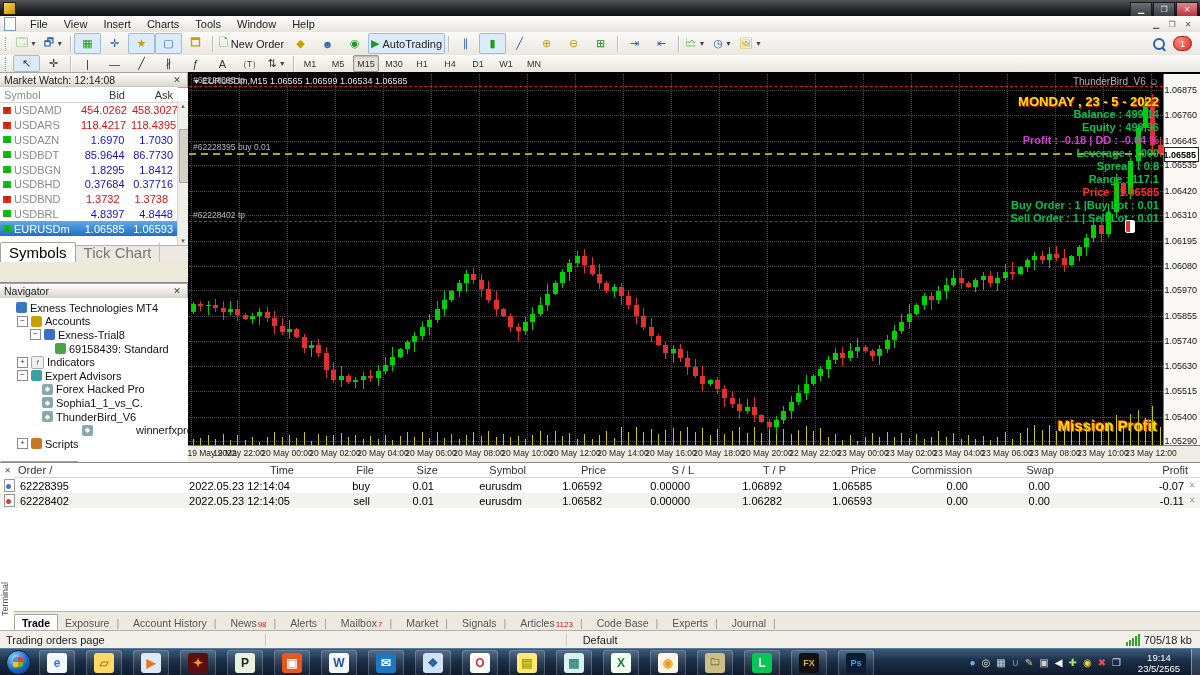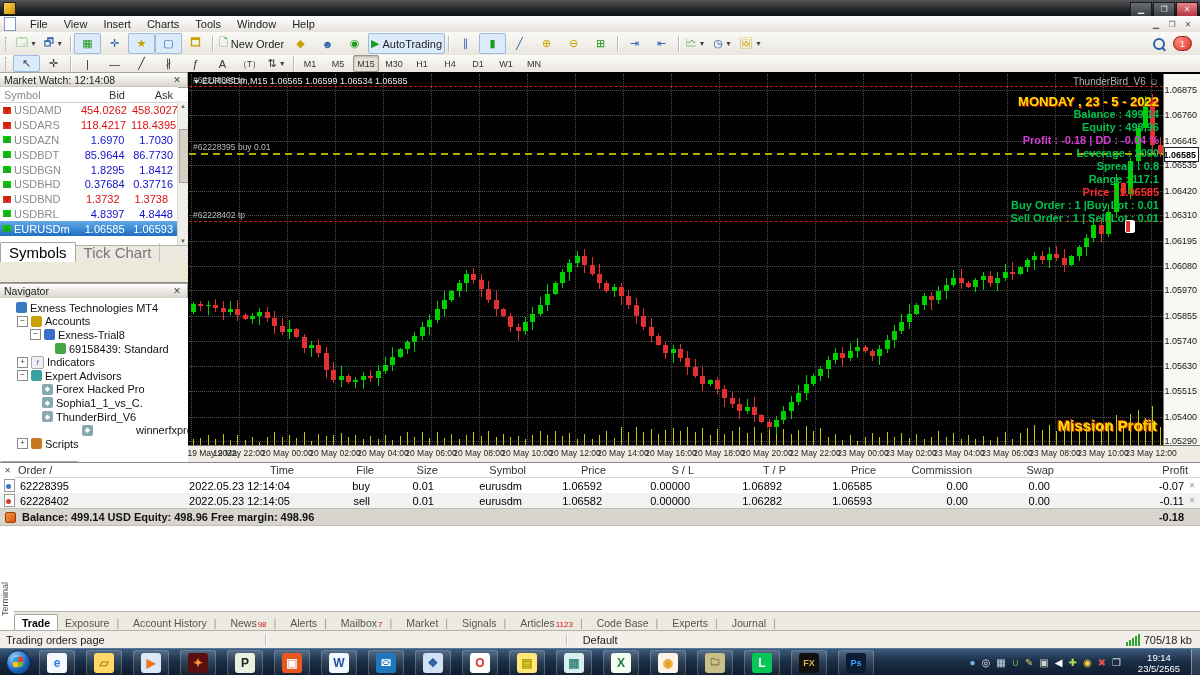--- a/index.html
+++ b/index.html
@@ -977,25 +977,20 @@
           <div class="tcell" style="width: 80px; text-align: right;">1.06582</div>
           <div class="tcell" style="width: 88px; text-align: right;">0.00000</div>
           <div class="tcell" style="width: 92px; text-align: right;">1.06282</div>
           <div class="tcell" style="width: 90px; text-align: right;">1.06593</div>
           <div class="tcell" style="width: 96px; text-align: right;">0.00</div>
           <div class="tcell" style="width: 82px; text-align: right;">0.00</div>
           <div class="tcell" style="width: 134px; text-align: right;">-0.11</div>
           <div class="row-x" style="width: 16px;">✕</div>
         </div>
       </div>
-    <div id="balance-row">
-      <div class="bal-ico"></div>
-      <span>Balance: 499.14 USD   Equity: 498.96   Free margin: 498.96</span>
-      <span style="margin-left:auto;margin-right:16px;">-0.18</span>
-    </div>
     <div id="term-side">Terminal</div>
     <div id="term-tabs">
         <div class="ttab active">
           <span>Trade</span>
         </div>
         <div class="ttab">
           <span>Exposure</span>
           <span class="sep">|</span>
         </div>
         <div class="ttab">

